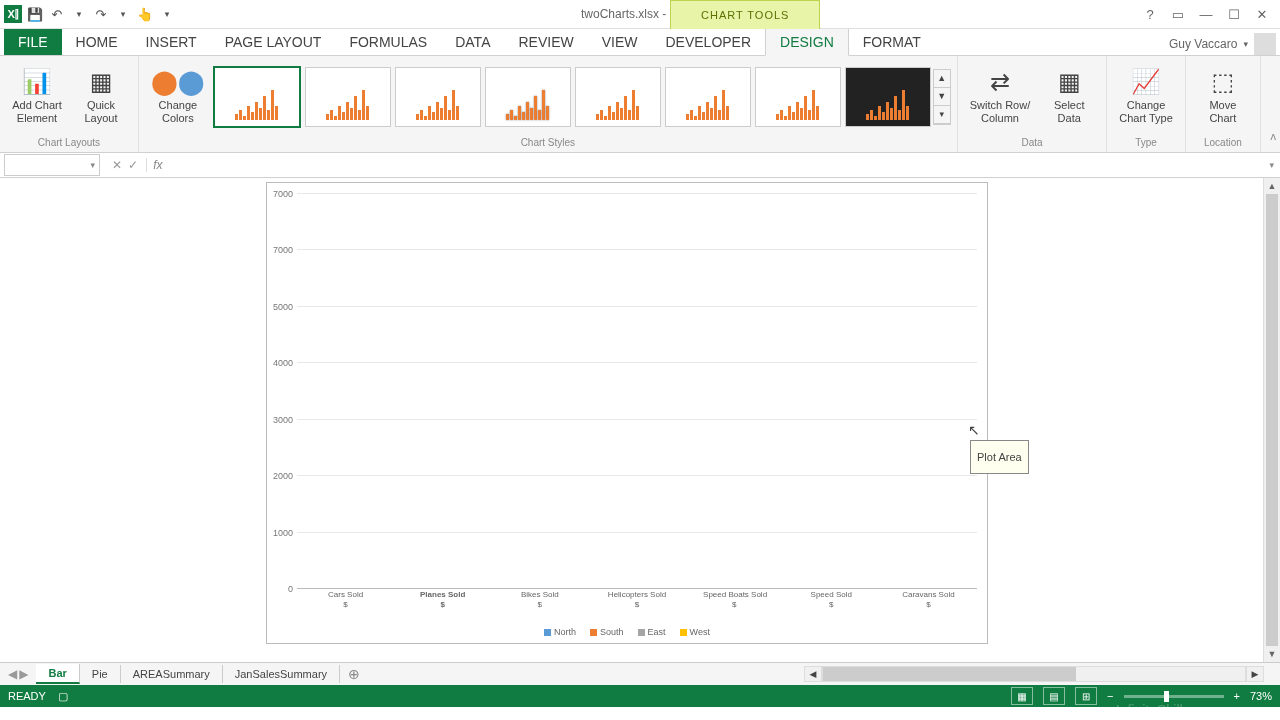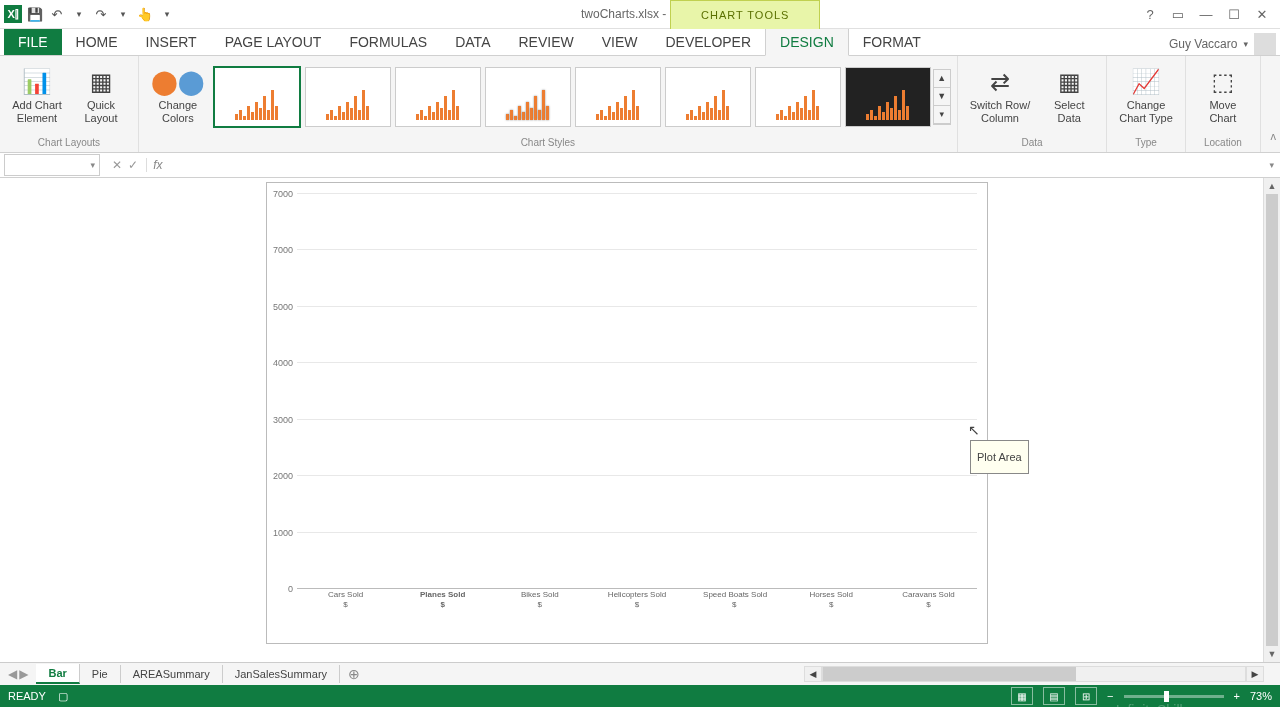--- a/index.html
+++ b/index.html
@@ -364,30 +364,48 @@
           <div class="bar" style="background: rgb(165, 165, 165); height: 20%; flex: 1 1 0%;"></div>
           <div class="bar" style="background: rgb(255, 192, 0); height: 15.4286%; flex: 1 1 0%;"></div>
           <div class="cat-label" style="white-space: pre;">Speed Boats Sold
 $</div>
         </div>
         <div class="category-group" style="left: 74%; width: 9.14286%;">
           <div class="bar" style="background: rgb(90, 155, 213); height: 17.8571%; flex: 1 1 0%;"></div>
           <div class="bar" style="background: rgb(237, 125, 49); height: 67.8571%; flex: 1 1 0%;"></div>
           <div class="bar" style="background: rgb(165, 165, 165); height: 26.4286%; flex: 1 1 0%;"></div>
           <div class="bar" style="background: rgb(255, 192, 0); height: 20.5714%; flex: 1 1 0%;"></div>
-          <div class="cat-label" style="white-space: pre;">Horses Sold
+          <div class="cat-label" style="white-space: pre;">Speed Sold
 $</div>
         </div>
         <div class="category-group" style="left: 88.2857%; width: 9.14286%;">
           <div class="bar" style="background: rgb(90, 155, 213); height: 22.8571%; flex: 1 1 0%;"></div>
           <div class="bar" style="background: rgb(237, 125, 49); height: 85%; flex: 1 1 0%;"></div>
           <div class="bar" style="background: rgb(165, 165, 165); height: 32.8571%; flex: 1 1 0%;"></div>
           <div class="bar" style="background: rgb(255, 192, 0); height: 25.7143%; flex: 1 1 0%;"></div>
           <div class="cat-label" style="white-space: pre;">Caravans Sold
 $</div>
+        </div>
+      </div>
+    <div class="legend" id="legend">
+        <div class="legend-item">
+          <div class="swatch" style="background: rgb(90, 155, 213);"></div>
+          <span>North</span>
+        </div>
+        <div class="legend-item">
+          <div class="swatch" style="background: rgb(237, 125, 49);"></div>
+          <span>South</span>
+        </div>
+        <div class="legend-item">
+          <div class="swatch" style="background: rgb(165, 165, 165);"></div>
+          <span>East</span>
+        </div>
+        <div class="legend-item">
+          <div class="swatch" style="background: rgb(255, 192, 0);"></div>
+          <span>West</span>
         </div>
       </div>
   </div>
   <div class="tooltip">Plot Area</div>
   <div class="cursor">↖</div>
   <div class="vscroll">
     <div class="arrow">▲</div>
     <div class="thumb"></div>
     <div class="arrow" style="position:absolute;bottom:0;width:100%">▼</div>
   </div>

